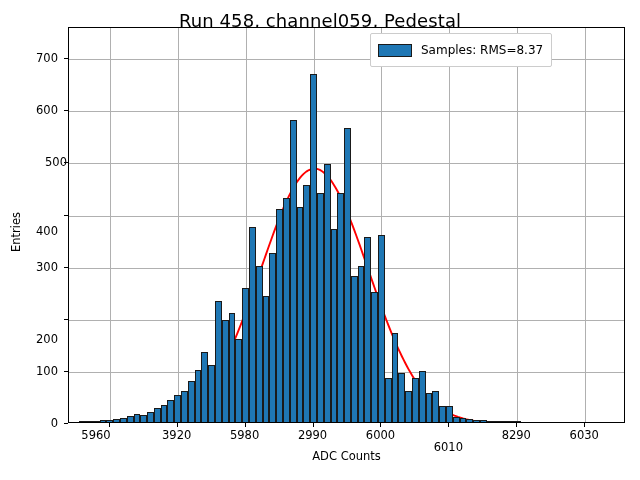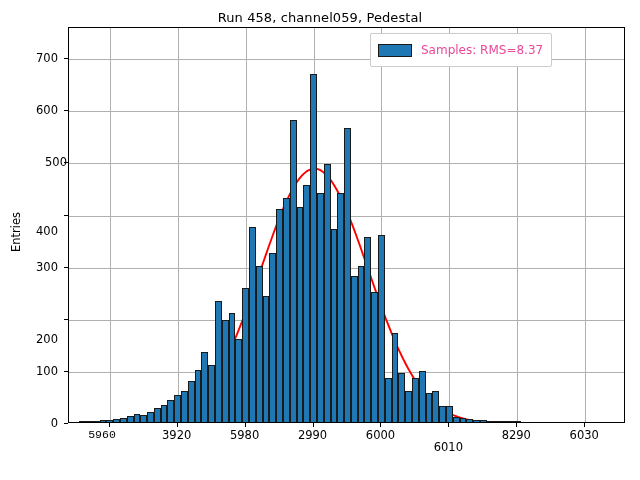--- a/index.html
+++ b/index.html
@@ -14,21 +14,21 @@
     position: relative;
     width: 640px;
     height: 480px;
     background: #ffffff;
   }
   #chart-title {
     position: absolute;
     left: 0; top: 10px;
     width: 640px;
     text-align: center;
-    font-size: 13px;
+    font-size: 18px;
     color: #000000;
     letter-spacing: 0.1px;
   }
   
   #plot-area {
     position: absolute;
     left: 68px; top: 27px;
     width: 557px; height: 396px;
     border: 1.1px solid #000000;
     background: #ffffff;
@@ -103,21 +103,21 @@
     transform: rotate(-90deg);
   }
   #legend {
     position: absolute;
     left: 370px; top: 33px;
     background: #ffffff;
     border: 1px solid #cccccc;
     border-radius: 2px;
     padding: 5px 8px 5px 7px;
     font-size: 12px;
-    color: #ec4899;
+    color: #000000;
     line-height: 1.0;
   }
   .legend-row {
     display: flex;
     align-items: center;
     height: 22px;
   }
   .legend-key {
     width: 34px;
     height: 13px;
@@ -232,21 +232,21 @@
         <div class="hbar" style="left: 417.75px; width: 6.79px; height: 1.5px;"></div>
         <div class="hbar" style="left: 424.54px; width: 6.79px; height: 1.5px;"></div>
         <div class="hbar" style="left: 431.34px; width: 6.79px; height: 1.5px;"></div>
         <div class="hbar" style="left: 438.13px; width: 6.79px; height: 1.5px;"></div>
         <div class="hbar" style="left: 444.92px; width: 6.79px; height: 1.5px;"></div>
       </div>
   </div>
 
   <div id="ticks-layer">
       <div class="xtick" style="left: 108.76px;"></div>
-      <div class="xticklabel" style="left: 102px; font-family: Liberation Mono, monospace;">5960</div>
+      <div class="xticklabel" style="left: 96px;">5960</div>
       <div class="xtick" style="left: 176.68px;"></div>
       <div class="xticklabel" style="left: 176.68px;">3920</div>
       <div class="xtick" style="left: 244.61px;"></div>
       <div class="xticklabel" style="left: 244.61px;">5980</div>
       <div class="xtick" style="left: 312.54px;"></div>
       <div class="xticklabel" style="left: 312.54px;">2990</div>
       <div class="xtick" style="left: 380.46px;"></div>
       <div class="xticklabel" style="left: 380.46px;">6000</div>
       <div class="xtick" style="left: 448.39px;"></div>
       <div class="xticklabel" style="left: 448.39px; margin-top: 12px;">6010</div>
@@ -265,20 +265,21 @@
       <div class="ytick" style="top: 214.58px;"></div>
       <div class="yticklabel" style="top: 231px;">400</div>
       <div class="ytick" style="top: 162.47px;"></div>
       <div class="yticklabel" style="top: 162.47px; padding-left: 45px;">500</div>
       <div class="ytick" style="top: 110.37px;"></div>
       <div class="yticklabel" style="top: 110.37px;">600</div>
       <div class="ytick" style="top: 58.26px;"></div>
       <div class="yticklabel" style="top: 58.26px;">700</div>
     </div>
 
+  <div id="xlabel">ADC Counts</div>
   <div id="ylabel">Entries</div>
 
   <div id="legend">
     <div class="legend-row">
       <span class="legend-key patch"></span>
       <span class="legend-text">Samples: RMS=8.37</span>
     </div>
   </div>
 
 </div>

